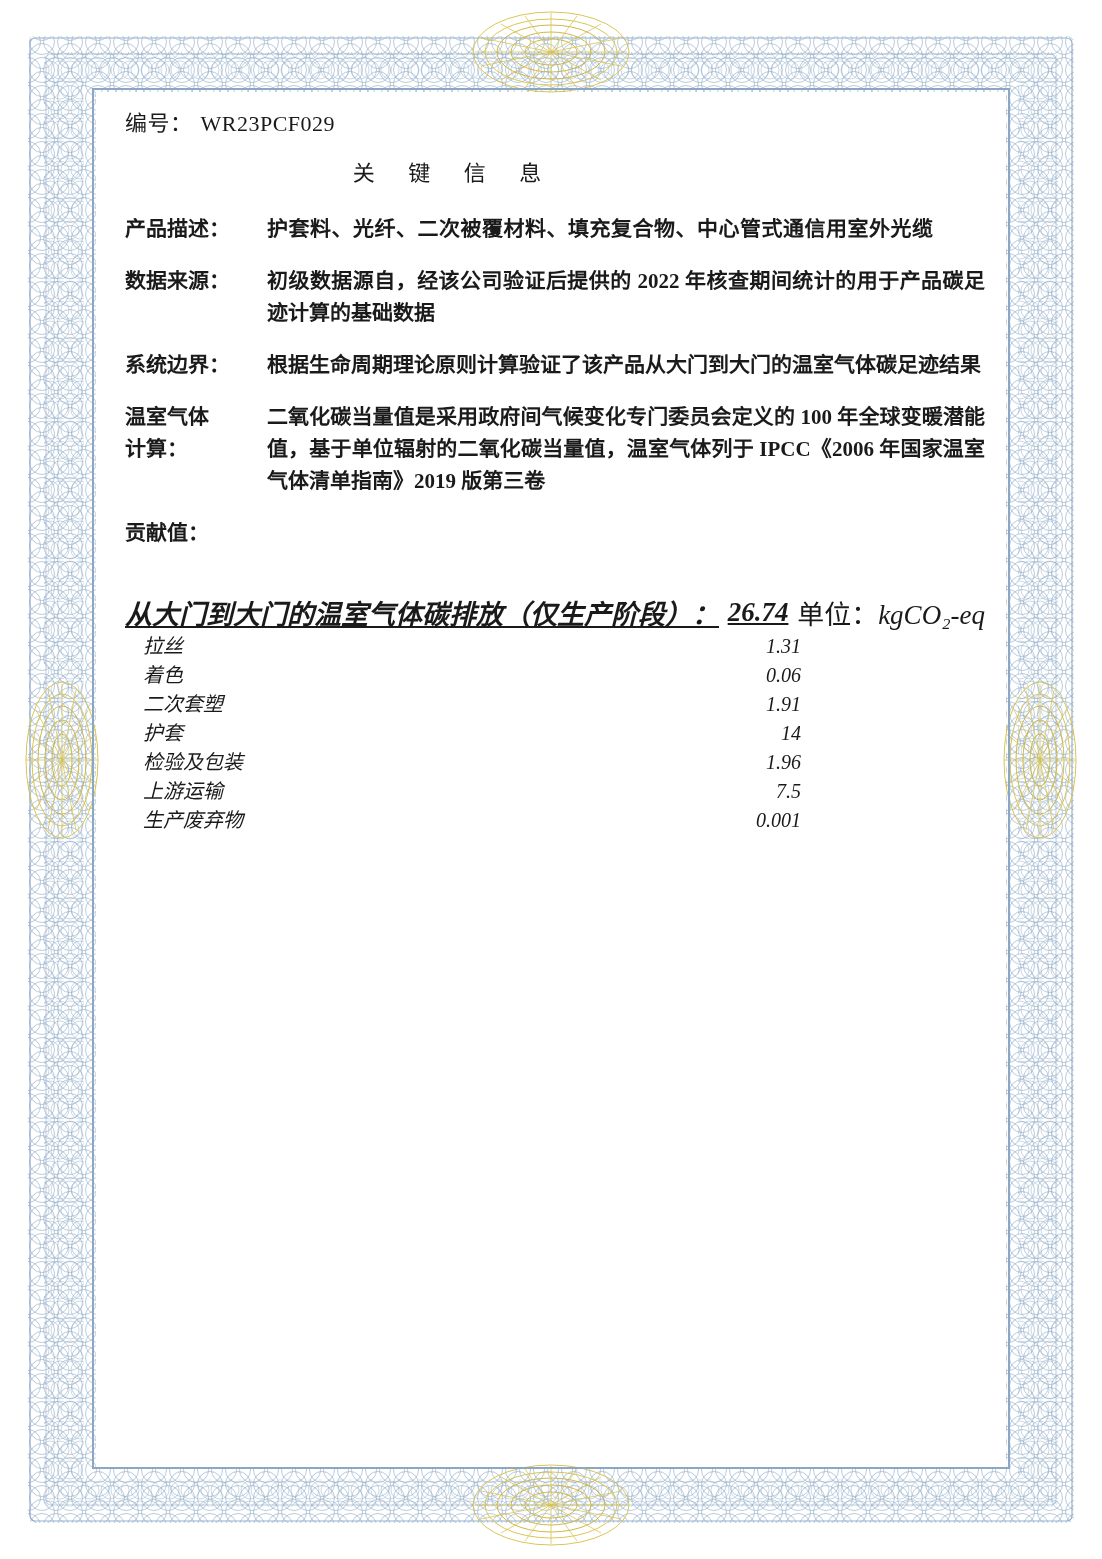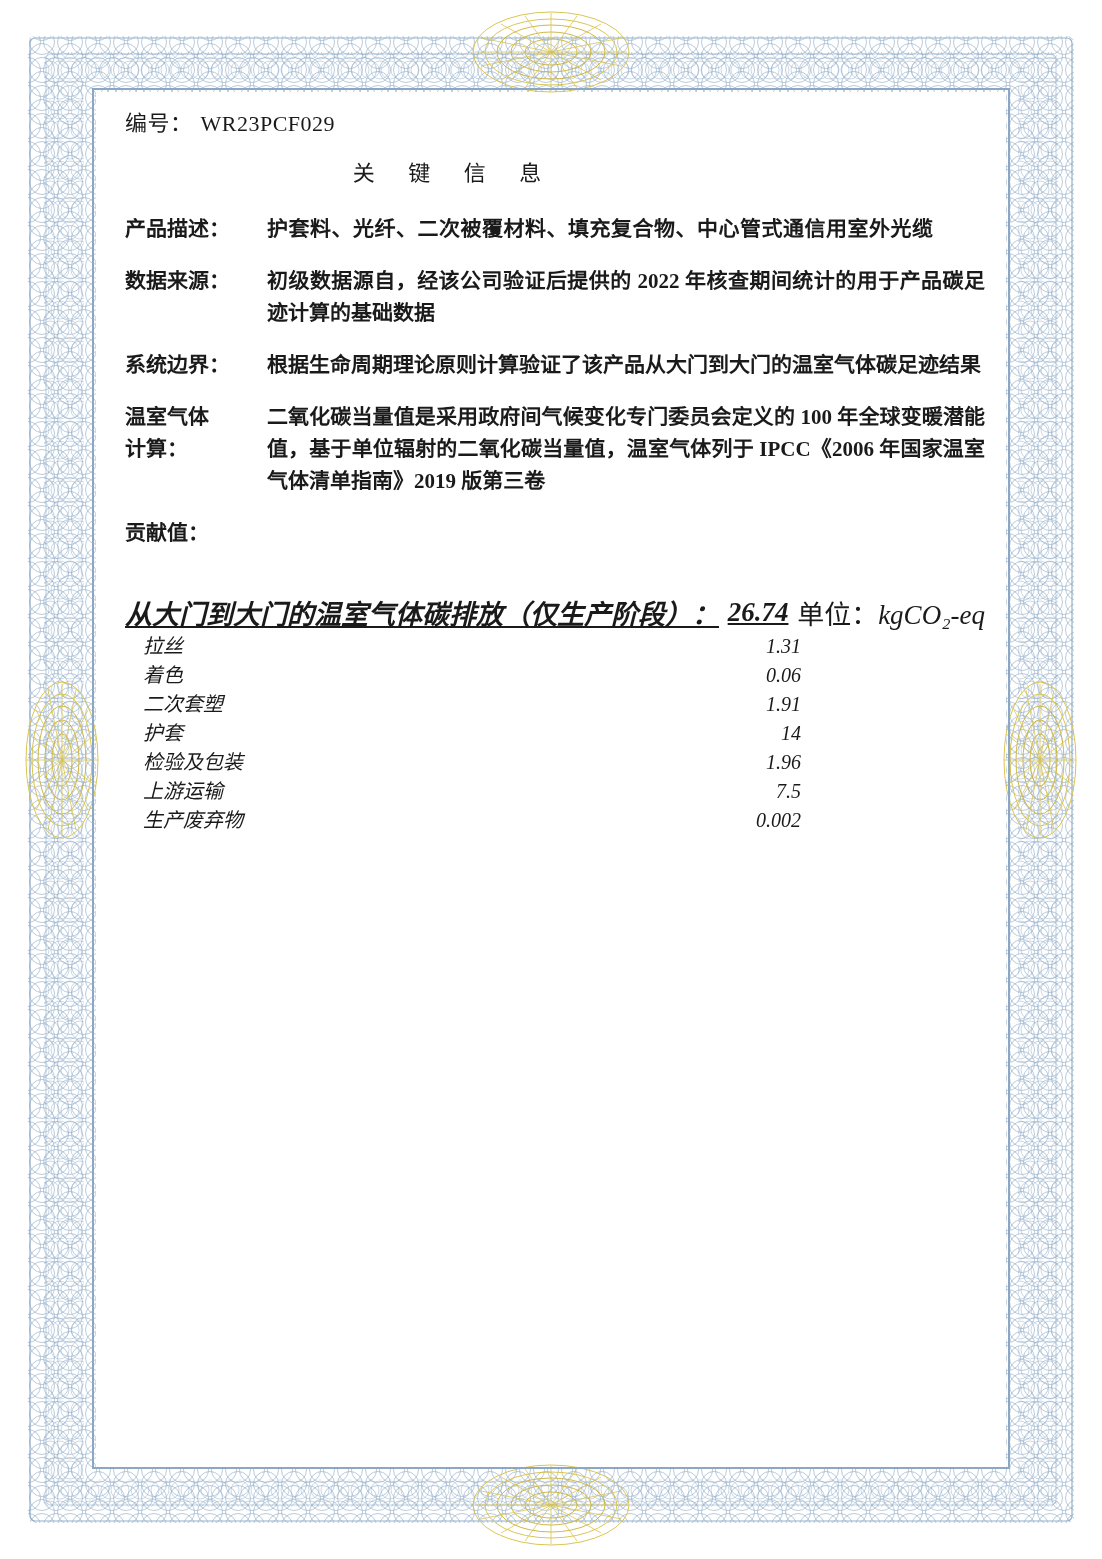--- a/index.html
+++ b/index.html
@@ -349,19 +349,19 @@
       <div class="result-item">
         <span class="ri-name">上游运输</span>
         <span class="ri-spacer"></span>
         <span class="ri-value">7.5</span>
         <span class="ri-tail"></span>
       </div>
 
       <div class="result-item">
         <span class="ri-name">生产废弃物</span>
         <span class="ri-spacer"></span>
-        <span class="ri-value">0.002</span>
+        <span class="ri-value">0.001</span>
         <span class="ri-tail"></span>
       </div>
 
     </div>
   </div>
 </div>
 
 </body></html>

